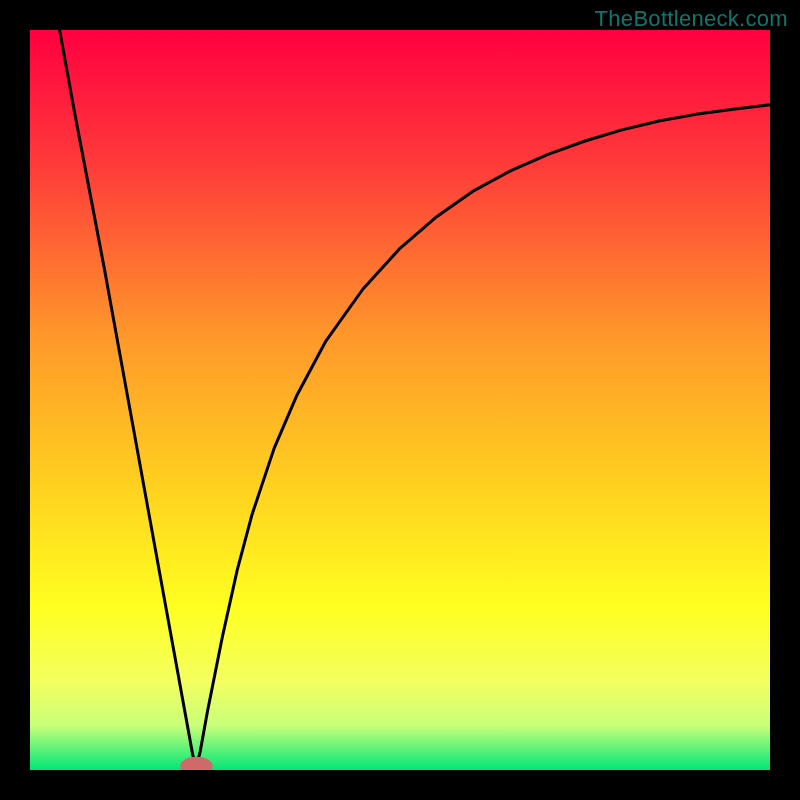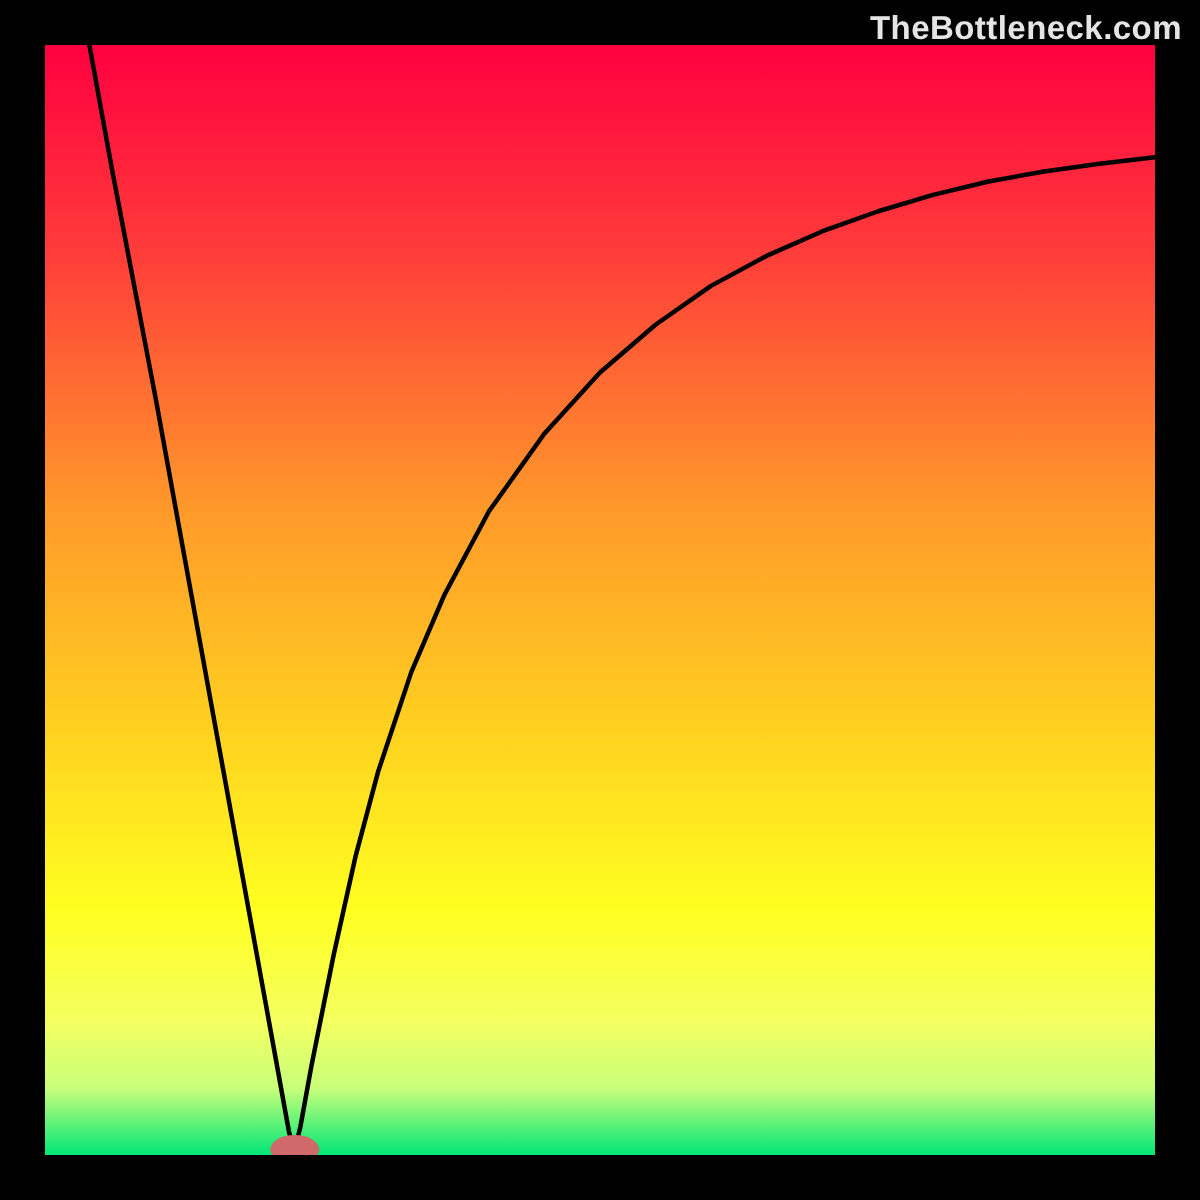--- a/index.html
+++ b/index.html
@@ -23,23 +23,23 @@
     position: absolute;
     left: 0;
     top: 0;
     width: 740px;
     height: 740px;
   }
   .watermark {
     position: absolute;
     top: 6px;
     right: 12px;
-    color: #e5e5e5;
+    color: #0f766e;
     font-size: 22px;
-    font-weight: 700;
+    font-weight: 400;
     letter-spacing: 0.3px;
     user-select: none;
   }
   svg { display: block; }
 </style>
 </head>
 <body>
 
 <div class="frame">
   <svg class="plot" viewBox="0 0 740 740">

